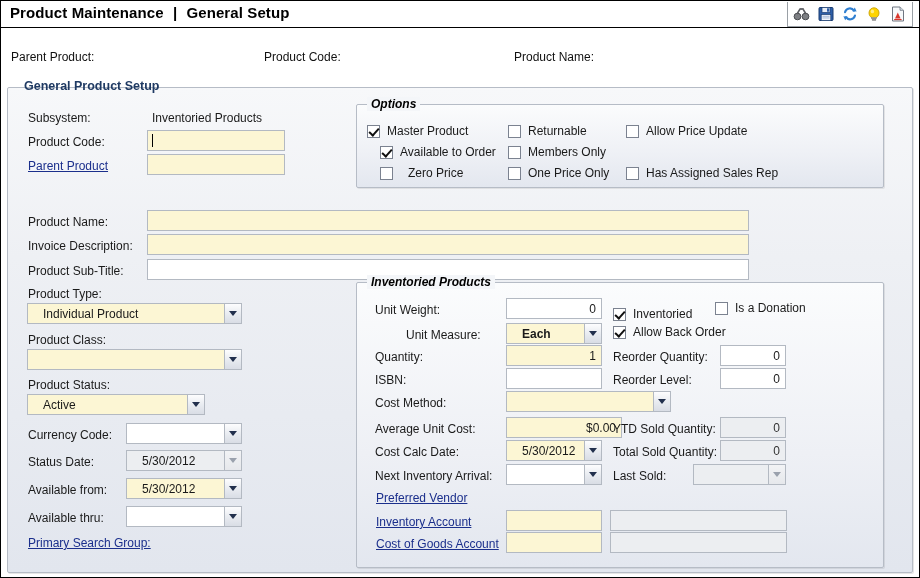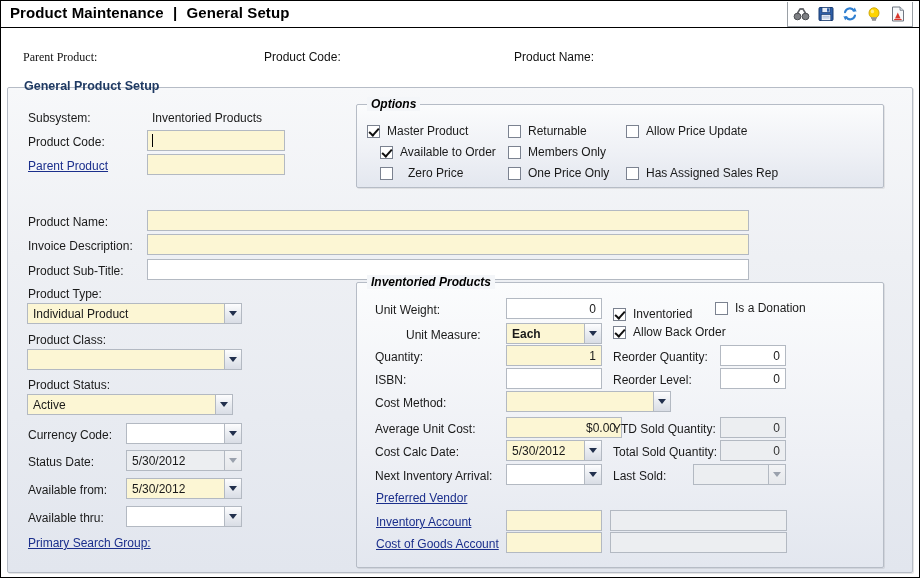--- a/index.html
+++ b/index.html
@@ -141,21 +141,21 @@
     border: 1px solid #b3b9c2;
     background: #ffffff;
     display: flex; align-items: center;
     overflow: hidden;
   }
   .combo.yellow { background: #fcf6d4; }
   .combo.gray   { background: #eceef1; }
   .combo .ctext {
     flex: 1 1 auto;
     font-size: 12px; color: #1a1a1a;
-    padding-left: 5px;
+    padding-left: 15px;
     white-space: nowrap; overflow: hidden;
   }
   .combo .cbtn {
     flex: 0 0 auto;
     width: 17px; height: 100%;
     background: linear-gradient(to bottom, #fdfdfe 0%, #e9ecf1 50%, #d9dde5 100%);
     border-left: 1px solid #b3b9c2;
     display: flex; align-items: center; justify-content: center;
     cursor: pointer;
   }
@@ -252,21 +252,21 @@
         <svg width="16" height="16" viewBox="0 0 16 16">
           <path d="M2.5 1 H10 L13.5 4.3 V15 H2.5 Z" fill="#f7f9fb" stroke="#6f7681" stroke-width="1"></path>
           <path d="M10 1 L10 4.3 L13.5 4.3" fill="#d8dee6" stroke="#6f7681" stroke-width="0.8"></path>
           <path d="M5 12.6 L7.8 6.4 L10.6 12.6 Z" fill="#d9362c"></path>
           <rect x="4.2" y="13" width="7.4" height="1.1" fill="#d9362c"></rect>
         </svg>
       </div>
     </div>
   </div>
 
-  <div class="hdr-label" style="left:22px; top:49px;font-family:Liberation Serif, serif;">Parent Product:</div>
+  <div class="hdr-label" style="left:10px; top:49px;">Parent Product:</div>
   <div class="hdr-label" style="left:263px; top:49px;">Product Code:</div>
   <div class="hdr-label" style="left:513px; top:49px;">Product Name:</div>
 
   <div id="outer-panel">
     <div id="outer-legend">General Product Setup</div>
 
     <div class="lbl" style="left:20px; top:23px;">Subsystem:</div>
     <div class="val-static" style="left:144px; top:23px;">Inventoried Products</div>
 
     <div class="lbl" style="left:20px; top:47px;">Product Code:</div>
@@ -344,21 +344,21 @@
 
     <div class="lbl" style="left:20px; top:245px;">Product Class:</div>
     <div class="combo yellow" style="left:19px; top:261px; width:215px; height:21px;">
       <span class="ctext"></span>
       <span class="cbtn">
           <span class="arrow-dn"></span>
         </span>
     </div>
 
     <div class="lbl" style="left:20px; top:290px;">Product Status:</div>
-    <div class="combo yellow" style="left:19px; top:306px; width:206px; height:21px;">
+    <div class="combo yellow" style="left:19px; top:306px; width:178px; height:21px;">
       <span class="ctext">Active</span>
       <span class="cbtn">
           <span class="arrow-dn"></span>
         </span>
     </div>
 
     <div class="lbl" style="left:20px; top:340px;">Currency Code:</div>
     <div class="combo" style="left:118px; top:335px; width:116px; height:21px;">
       <span class="ctext"></span>
       <span class="cbtn">

